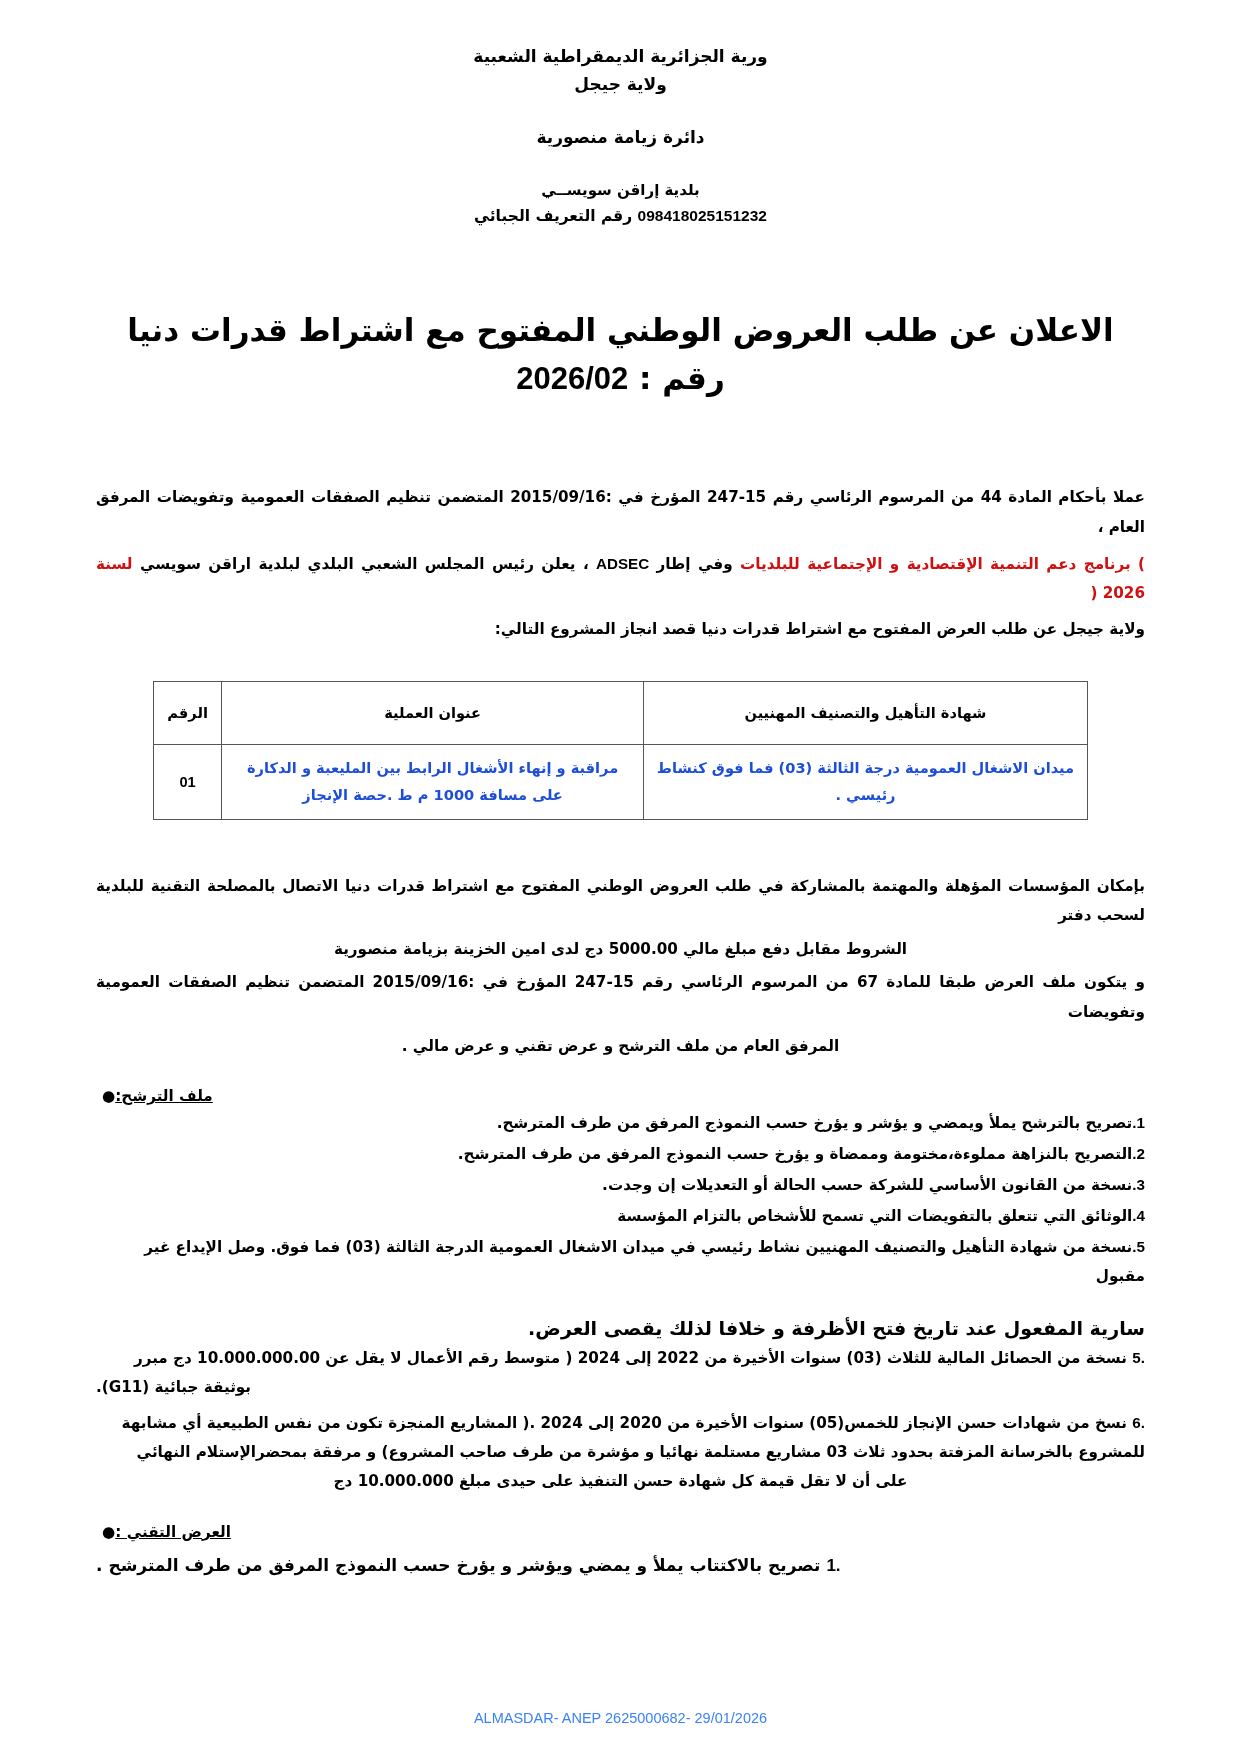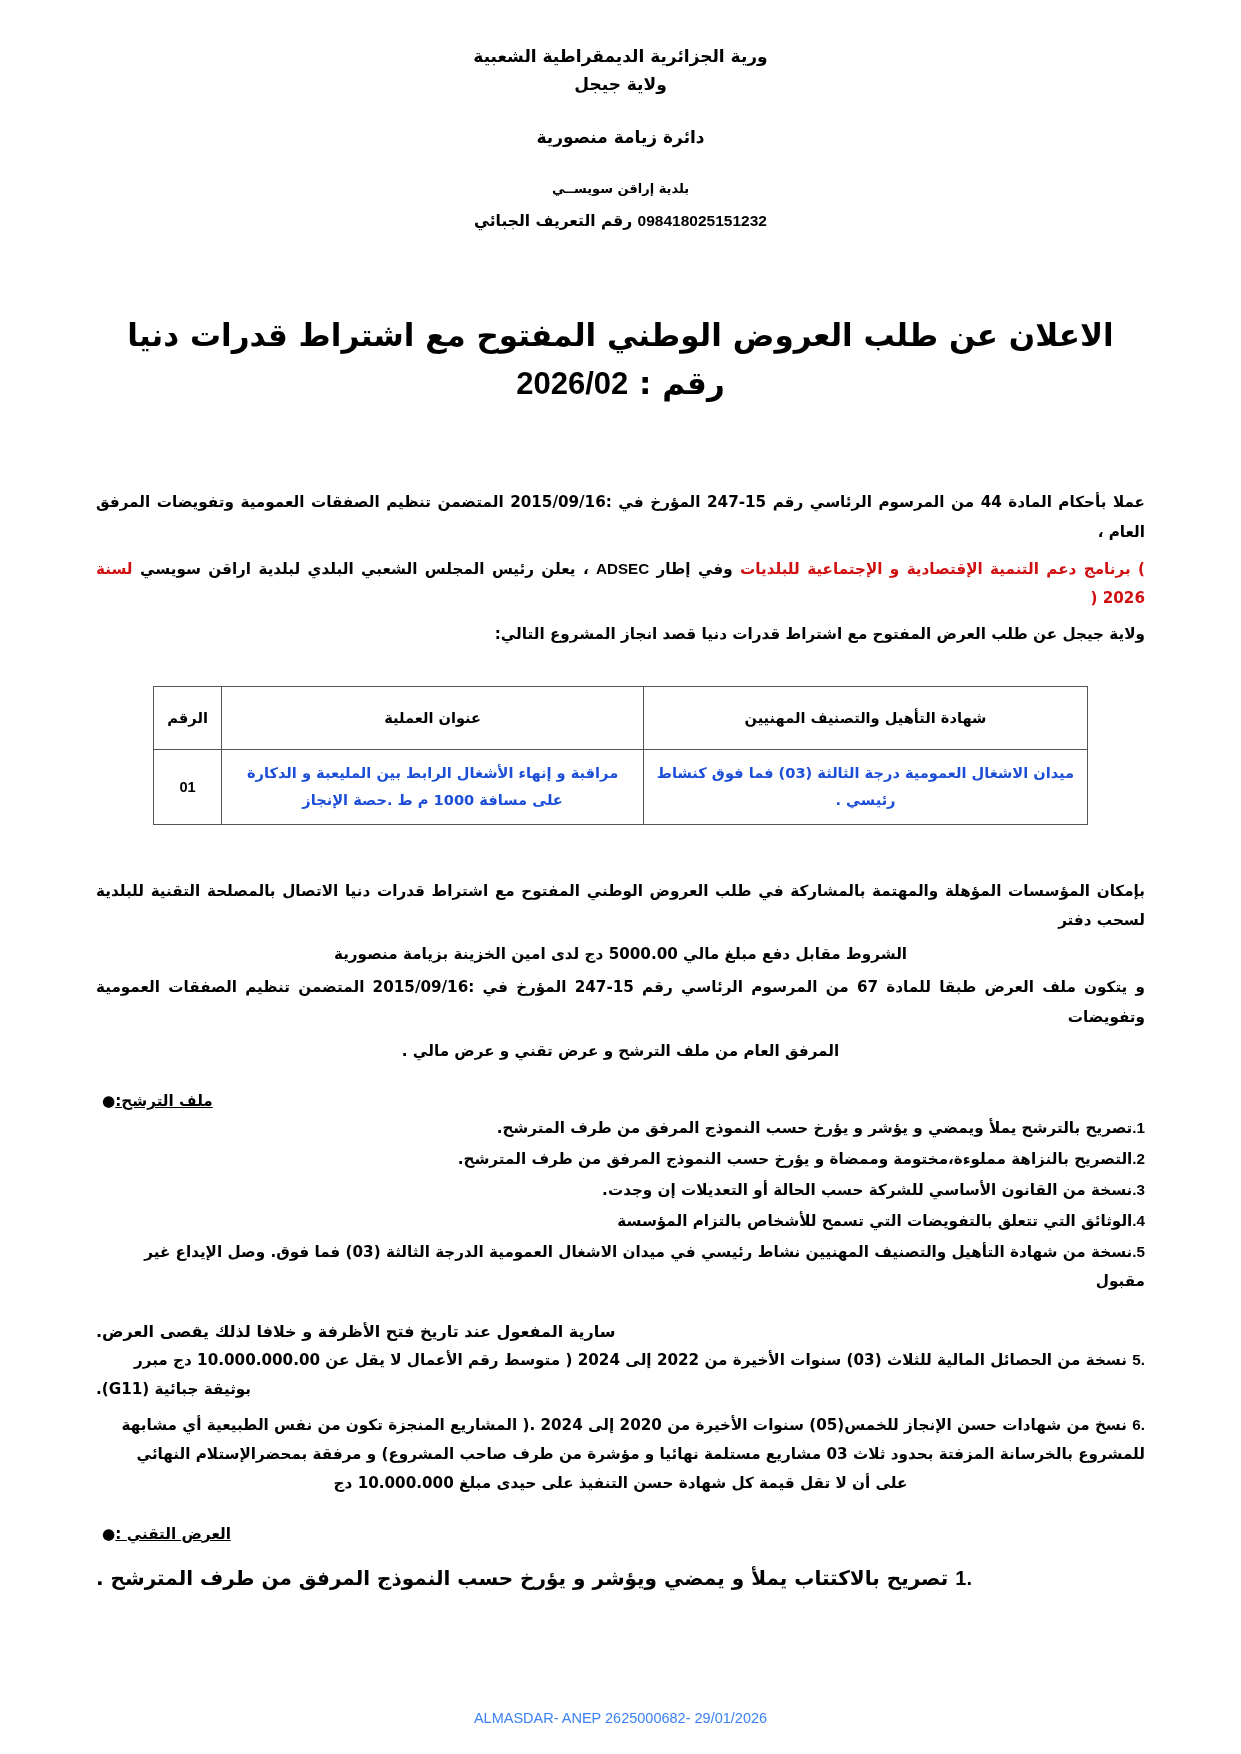--- a/index.html
+++ b/index.html
@@ -26,21 +26,21 @@
 
   
   .doc-header {
     text-align: center;
     font-weight: bold;
     line-height: 1.5;
   }
   .hdr-line-1 { font-size: 17px; margin-bottom: 2px; }
   .hdr-line-2 { font-size: 17px; margin-bottom: 28px; }
   .hdr-line-3 { font-size: 17px; margin-bottom: 28px; }
-  .hdr-line-4 { font-size: 13px; margin-bottom: 11px; }
+  .hdr-line-4 { font-size: 15px; margin-bottom: 3px; }
   .hdr-line-5 { font-size: 15.5px; }
   .hdr-line-5 .nif-num { font-family: "Liberation Sans", sans-serif; }
 
   
   .doc-title {
     text-align: center;
     font-weight: bold;
     font-size: 31px;
     line-height: 1.55;
     margin: 78px 30px 0 30px;
@@ -119,33 +119,33 @@
     font-size: 15.2px;
     font-weight: bold;
     line-height: 1.92;
     text-align: justify;
     margin-bottom: 6px;
     direction: rtl;
   }
   .item-label { font-family: "Liberation Sans", sans-serif; }
 
   .standalone-line {
-    font-size: 16px;
-    font-weight: bold;
-    text-align: left;
+    font-size: 19px;
+    font-weight: bold;
+    text-align: right;
     margin: 26px 0 4px 0;
   }
 
   
   .tech-block { margin-top: 12px; }
   .tech-item {
-    font-size: 20px;
+    font-size: 17px;
     font-weight: bold;
     text-align: left;
-    margin-top: 23px;
+    margin-top: 14px;
     direction: rtl;
   }
 
   
   .doc-footer {
     position: absolute;
     left: 0;
     right: 0;
     bottom: 28px;
     text-align: center;

